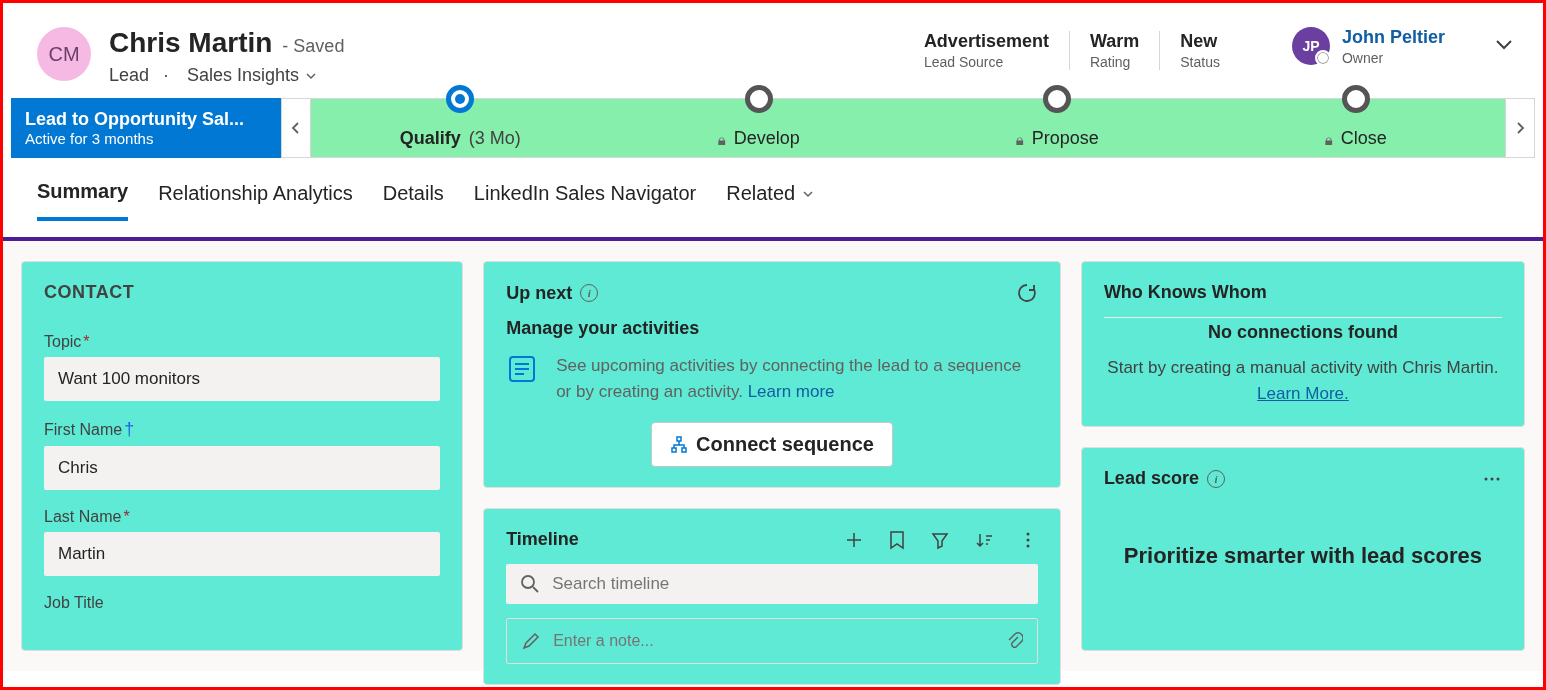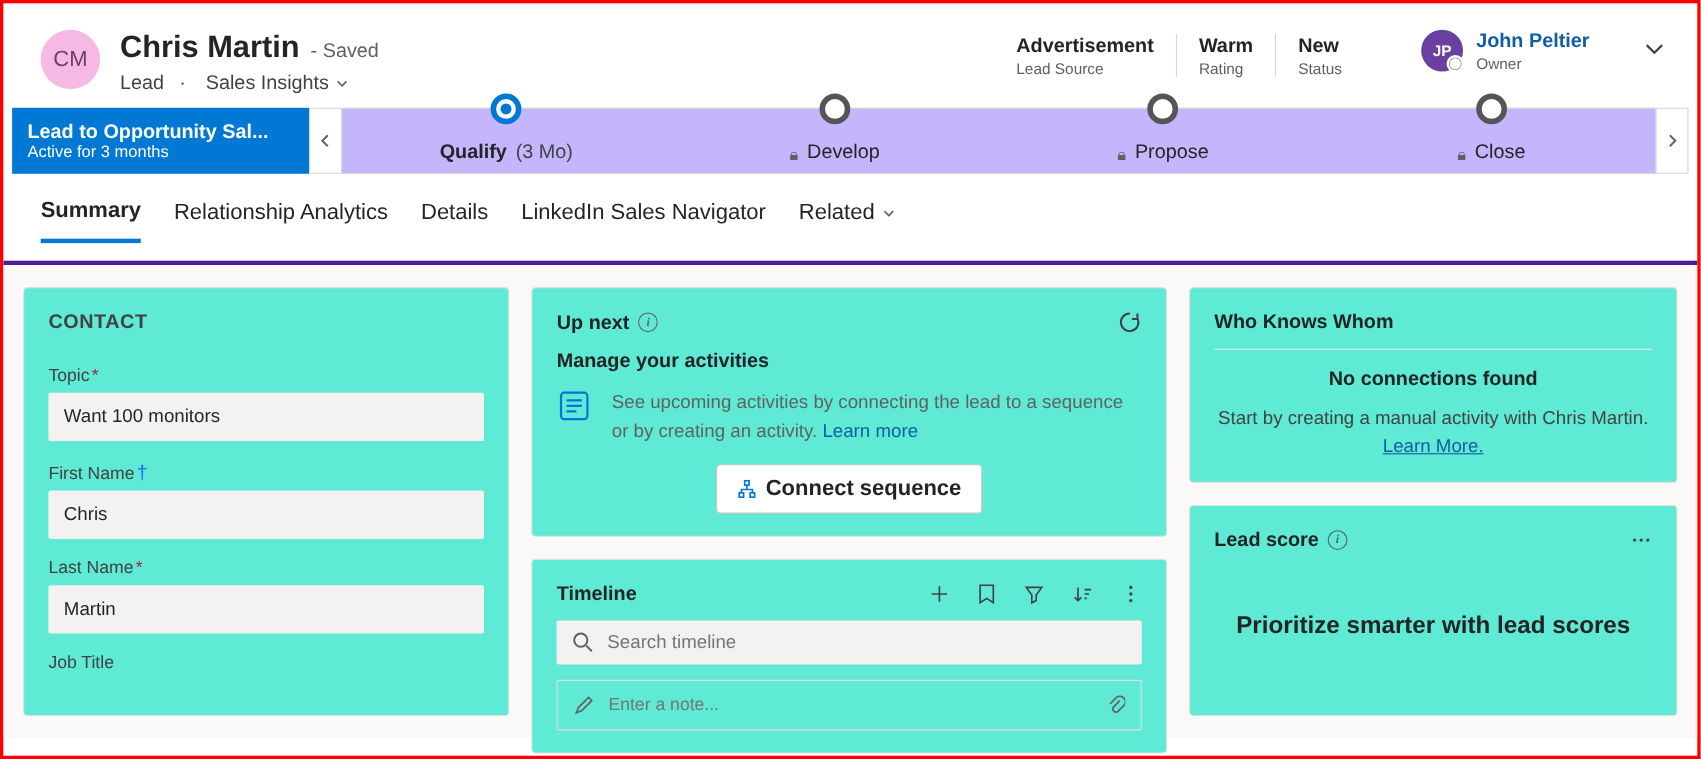--- a/index.html
+++ b/index.html
@@ -27,21 +27,21 @@
     .owner-avatar::after { content: ""; position: absolute; bottom: -1px; right: -1px; width: 12px; height: 12px; border-radius: 50%; background: #fff; border: 2px solid #fff; box-shadow: inset 0 0 0 1px #999; }
     .owner-info .meta-value { color: #115ea3; cursor: pointer; }
     .chev-wrap { padding-left: 30px; padding-top: 6px; cursor: pointer; }
     
     
     .bpf { display: flex; align-items: stretch; height: 60px; margin: 0 8px; }
     .bpf-left { background: #0078d4; color: #fff; padding: 8px 14px; width: 270px; display: flex; flex-direction: column; justify-content: center; }
     .bpf-left-title { font-size: 18px; font-weight: 600; white-space: nowrap; overflow: hidden; text-overflow: ellipsis; }
     .bpf-left-sub { font-size: 15px; font-weight: 400; }
     .bpf-arrow { width: 30px; background: #fff; border: 1px solid #d6d6d6; display: flex; align-items: center; justify-content: center; cursor: pointer; }
-    .bpf-stages { flex: 1; display: flex; background: #c4b5fd; border: 1px solid #d6d6d6; border-left: none; border-right: none; position: relative; }
+    .bpf-stages { flex: 1; display: flex; background: #86efac; border: 1px solid #d6d6d6; border-left: none; border-right: none; position: relative; }
     .stage { flex: 1; display: flex; align-items: flex-end; justify-content: center; gap: 8px; padding-bottom: 8px; font-size: 18px; color: #242424; cursor: pointer; position: relative; }
     .stage-circle { width: 28px; height: 28px; border-radius: 50%; border: 5px solid #555; background: #fff; position: absolute; top: -14px; left: 50%; transform: translateX(-50%); }
     .stage-circle.active { border-color: #0078d4; }
     .stage-circle.active::after { content: ""; position: absolute; top: 4px; left: 4px; width: 10px; height: 10px; border-radius: 50%; background: #0078d4; }
     .stage-label { font-weight: 600; }
     .stage-duration { color: #424242; font-weight: 400; }
     .lock-icon { font-size: 15px; color: #616161; }
     .bpf-arrow-r { width: 30px; background: #fff; border: 1px solid #d6d6d6; display: flex; align-items: center; justify-content: center; cursor: pointer; }
     
     
@@ -73,21 +73,21 @@
     .upnext-row { display: flex; gap: 18px; align-items: flex-start; }
     .upnext-icon { color: #0078d4; flex-shrink: 0; }
     .upnext-text { font-size: 17px; color: #616161; line-height: 1.5; }
     .link { color: #115ea3; cursor: pointer; }
     .link.u { text-decoration: underline; }
     
     .btn-row { display: flex; gap: 12px; justify-content: center; margin-top: 18px; }
     .btn { display: flex; align-items: center; gap: 8px; padding: 10px 18px; border: 1px solid #c8c6c4; border-radius: 4px; background: #fff; font-size: 20px; font-weight: 600; color: #242424; cursor: pointer; }
     .btn svg { color: #0078d4; }
     
-    .wkw-body { text-align: center; padding-top: 16px; border-top: 1px solid #eaeaea; }
+    .wkw-body { text-align: center; padding-top: 4px; border-top: 1px solid #eaeaea; }
     .wkw-title { font-size: 18px; font-weight: 600; margin-bottom: 12px; color: #242424; }
     .wkw-text { font-size: 17px; color: #424242; line-height: 1.5; }
     
     .timeline-icons { display: flex; gap: 24px; align-items: center; }
     .timeline-icons .icon { cursor: pointer; color: #424242; }
     .search-box { display: flex; align-items: center; gap: 12px; background: #f3f2f1; padding: 10px 14px; border-radius: 2px; margin-top: 8px; }
     .search-box input { border: none; background: transparent; font-size: 17px; color: #616161; flex: 1; outline: none; }
     .note-box { display: flex; align-items: center; gap: 12px; padding: 12px 14px; margin-top: 14px; border: 1px solid #e1dfdd; border-radius: 2px; }
     .note-box input { border: none; background: transparent; font-size: 16px; color: #616161; flex: 1; outline: none; }
     

